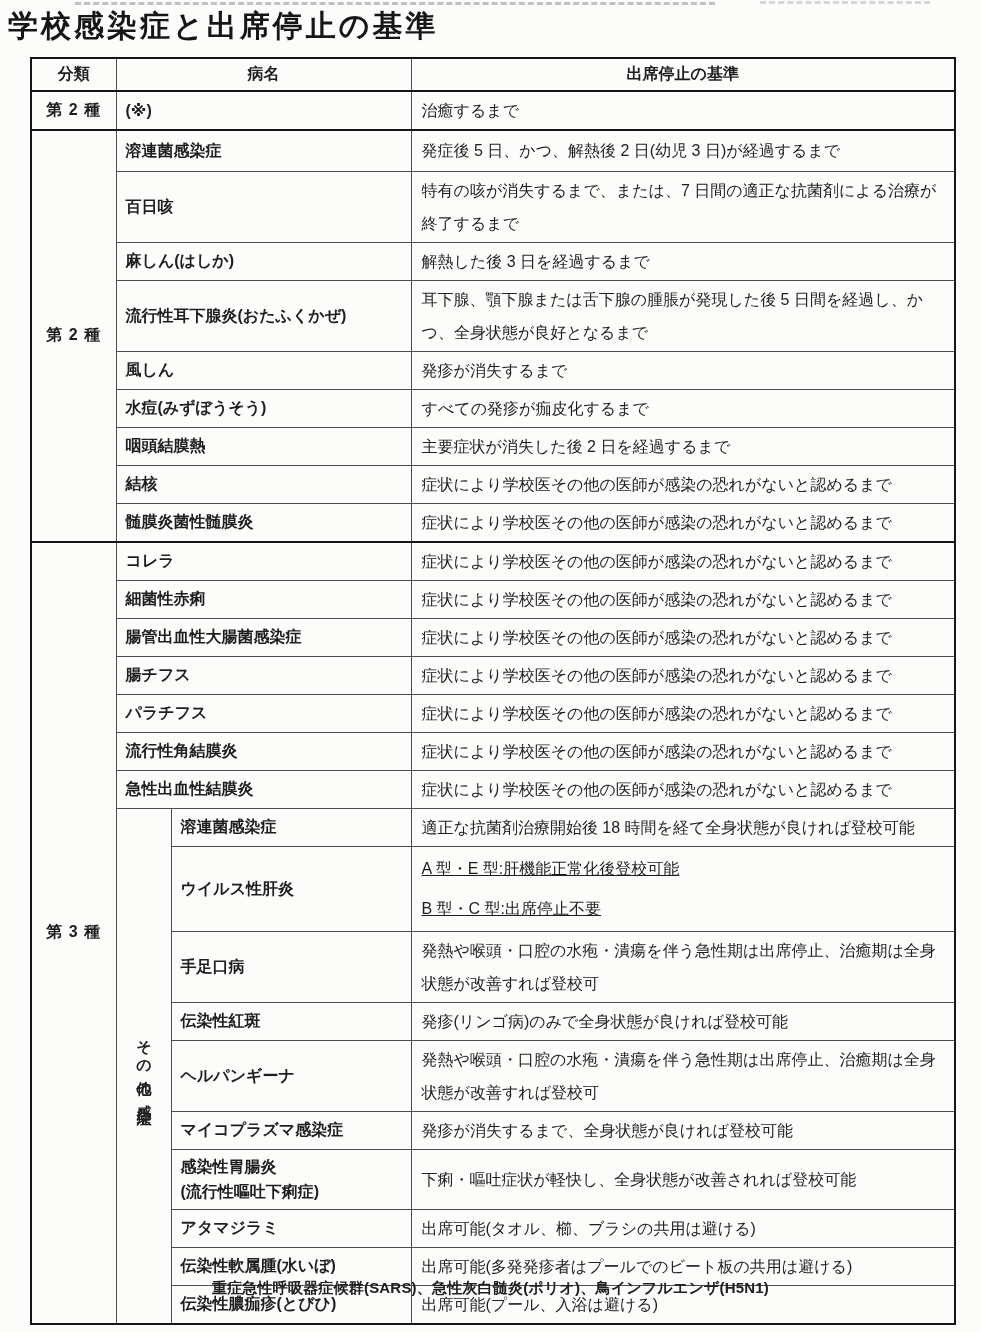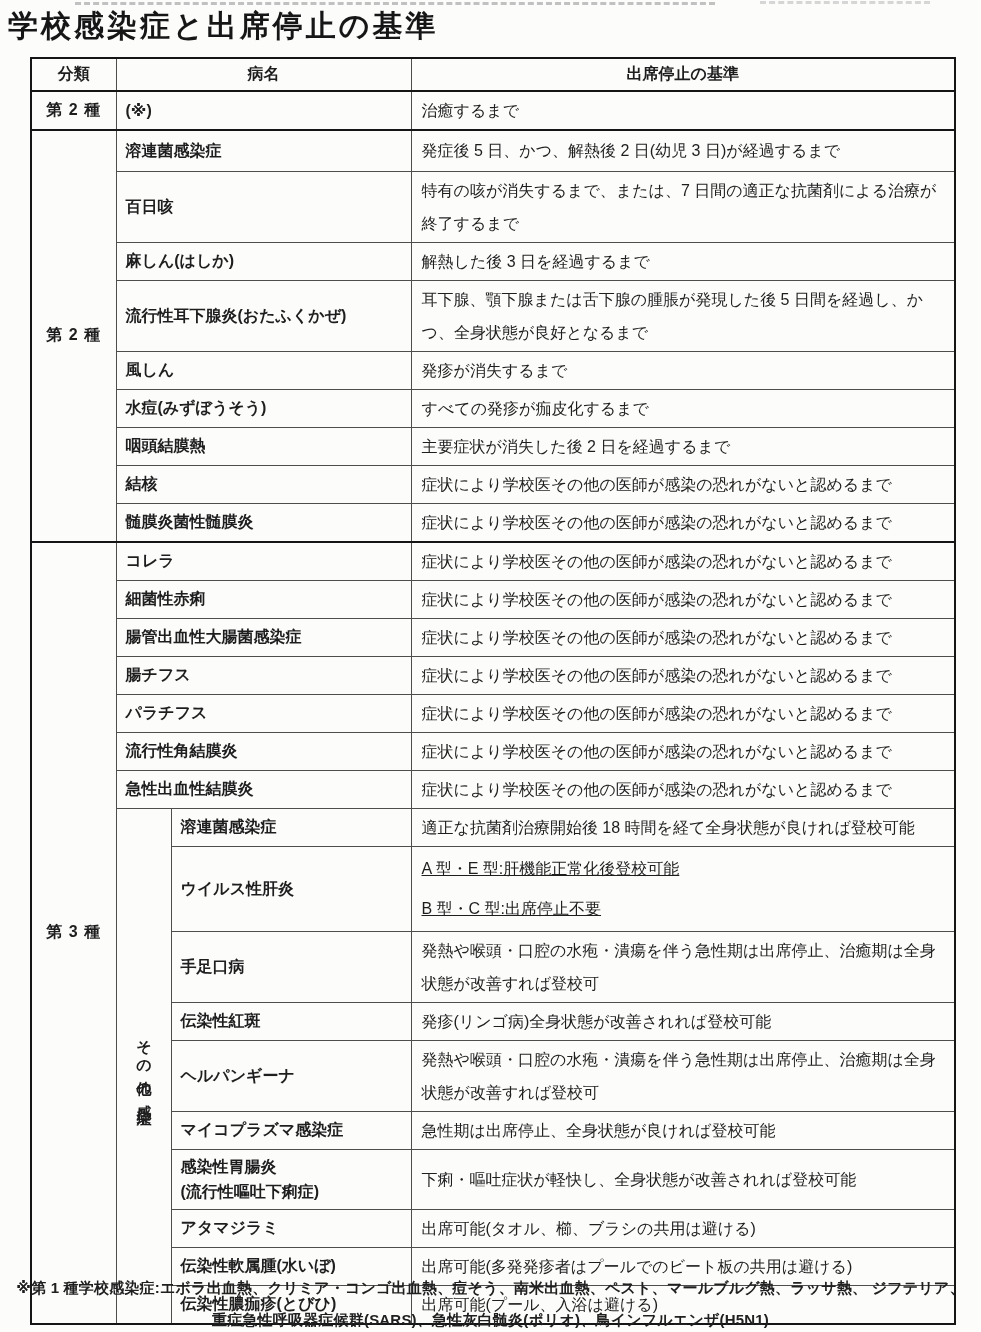--- a/index.html
+++ b/index.html
@@ -174,29 +174,29 @@
         <div class="cline">A 型・E 型:肝機能正常化後登校可能</div>
         <div class="cline">B 型・C 型:出席停止不要</div>
       </td>
     </tr>
     <tr style="height:68px">
       <td class="name">手足口病</td>
       <td class="crit">発熱や喉頭・口腔の水疱・潰瘍を伴う急性期は出席停止、治癒期は全身状態が改善すれば登校可</td>
     </tr>
     <tr style="height:36px">
       <td class="name">伝染性紅斑</td>
-      <td class="crit">発疹(リンゴ病)全身状態が改善されれば登校可能</td>
+      <td class="crit">発疹(リンゴ病)のみで全身状態が良ければ登校可能</td>
     </tr>
     <tr style="height:68px">
       <td class="name">ヘルパンギーナ</td>
       <td class="crit">発熱や喉頭・口腔の水疱・潰瘍を伴う急性期は出席停止、治癒期は全身状態が改善すれば登校可</td>
     </tr>
     <tr style="height:36px">
       <td class="name">マイコプラズマ感染症</td>
-      <td class="crit">急性期は出席停止、全身状態が良ければ登校可能</td>
+      <td class="crit">発疹が消失するまで、全身状態が良ければ登校可能</td>
     </tr>
     <tr style="height:60px">
       <td class="name">
         <div class="nline">感染性胃腸炎</div>
         <div class="nline">(流行性嘔吐下痢症)</div>
       </td>
       <td class="crit">下痢・嘔吐症状が軽快し、全身状態が改善されれば登校可能</td>
     </tr>
     <tr style="height:36px">
       <td class="name">アタマジラミ</td>
@@ -207,17 +207,16 @@
       <td class="crit">出席可能(多発発疹者はプールでのビート板の共用は避ける)</td>
     </tr>
     <tr style="height:38px">
       <td class="name">伝染性膿痂疹(とびひ)</td>
       <td class="crit">出席可能(プール、入浴は避ける)</td>
     </tr>
   </tbody>
     </table>
 
   <div class="footnote">
-    <div>※第 1 種学校感染症:エボラ出血熱、クリミア・コンゴ出血熱、痘そう、南米出血熱、ペスト、マールブルグ熱、ラッサ熱、 ジフテリア、</div>
     <div>重症急性呼吸器症候群(SARS)、急性灰白髄炎(ポリオ)、鳥インフルエンザ(H5N1)</div>
   </div>
 
 </div>
 
 </body></html>

